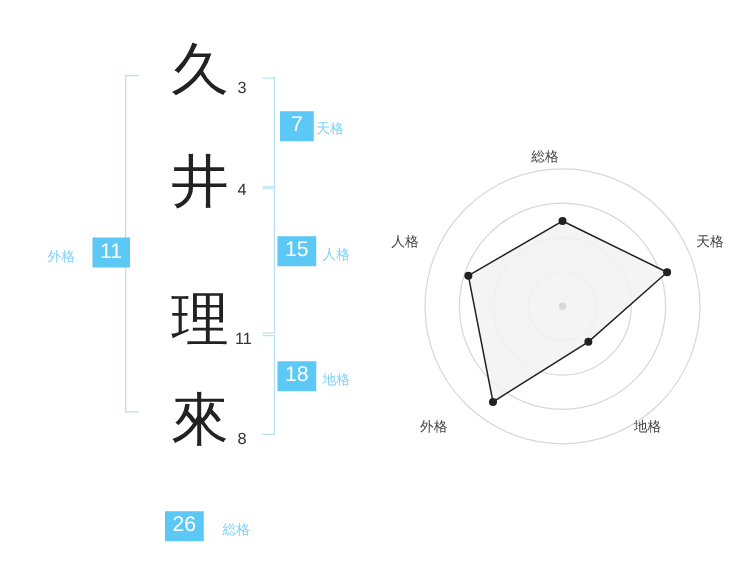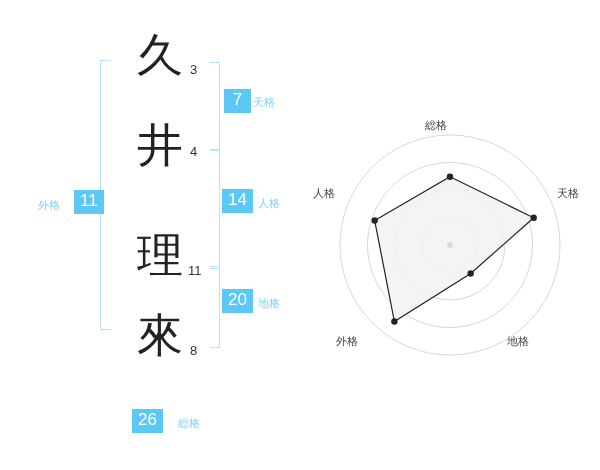--- a/index.html
+++ b/index.html
@@ -111,24 +111,24 @@
 
     <div class="bracket right" style="left:210px; top:62px; width:9px; height:86px;"></div>
     <div class="bracket right" style="left:210px; top:150px; width:9px; height:115px;"></div>
     <div class="bracket right" style="left:210px; top:268px; width:9px; height:78px;"></div>
 
     <div class="bracket left" style="left:100px; top:60px; width:10px; height:268px;"></div>
 
     <div class="badge" style="left:224px; top:89px;">7</div>
     <div class="badge-label" style="left:253px; top:95px;">天格</div>
 
-    <div class="badge" style="left:222px; top:189px;">14</div>
+    <div class="badge" style="left:222px; top:189px;">15</div>
     <div class="badge-label" style="left:258px; top:196px;">人格</div>
 
-    <div class="badge" style="left:222px; top:289px;">20</div>
+    <div class="badge" style="left:222px; top:289px;">18</div>
     <div class="badge-label" style="left:258px; top:296px;">地格</div>
 
     <div class="badge-label" style="left:38px; top:198px;">外格</div>
     <div class="badge" style="left:74px; top:190px;">11</div>
 
     <div class="badge" style="left:132px; top:409px;">26</div>
     <div class="badge-label" style="left:178px; top:416px;">総格</div>
   </div>
 
   <div class="radar-panel">

